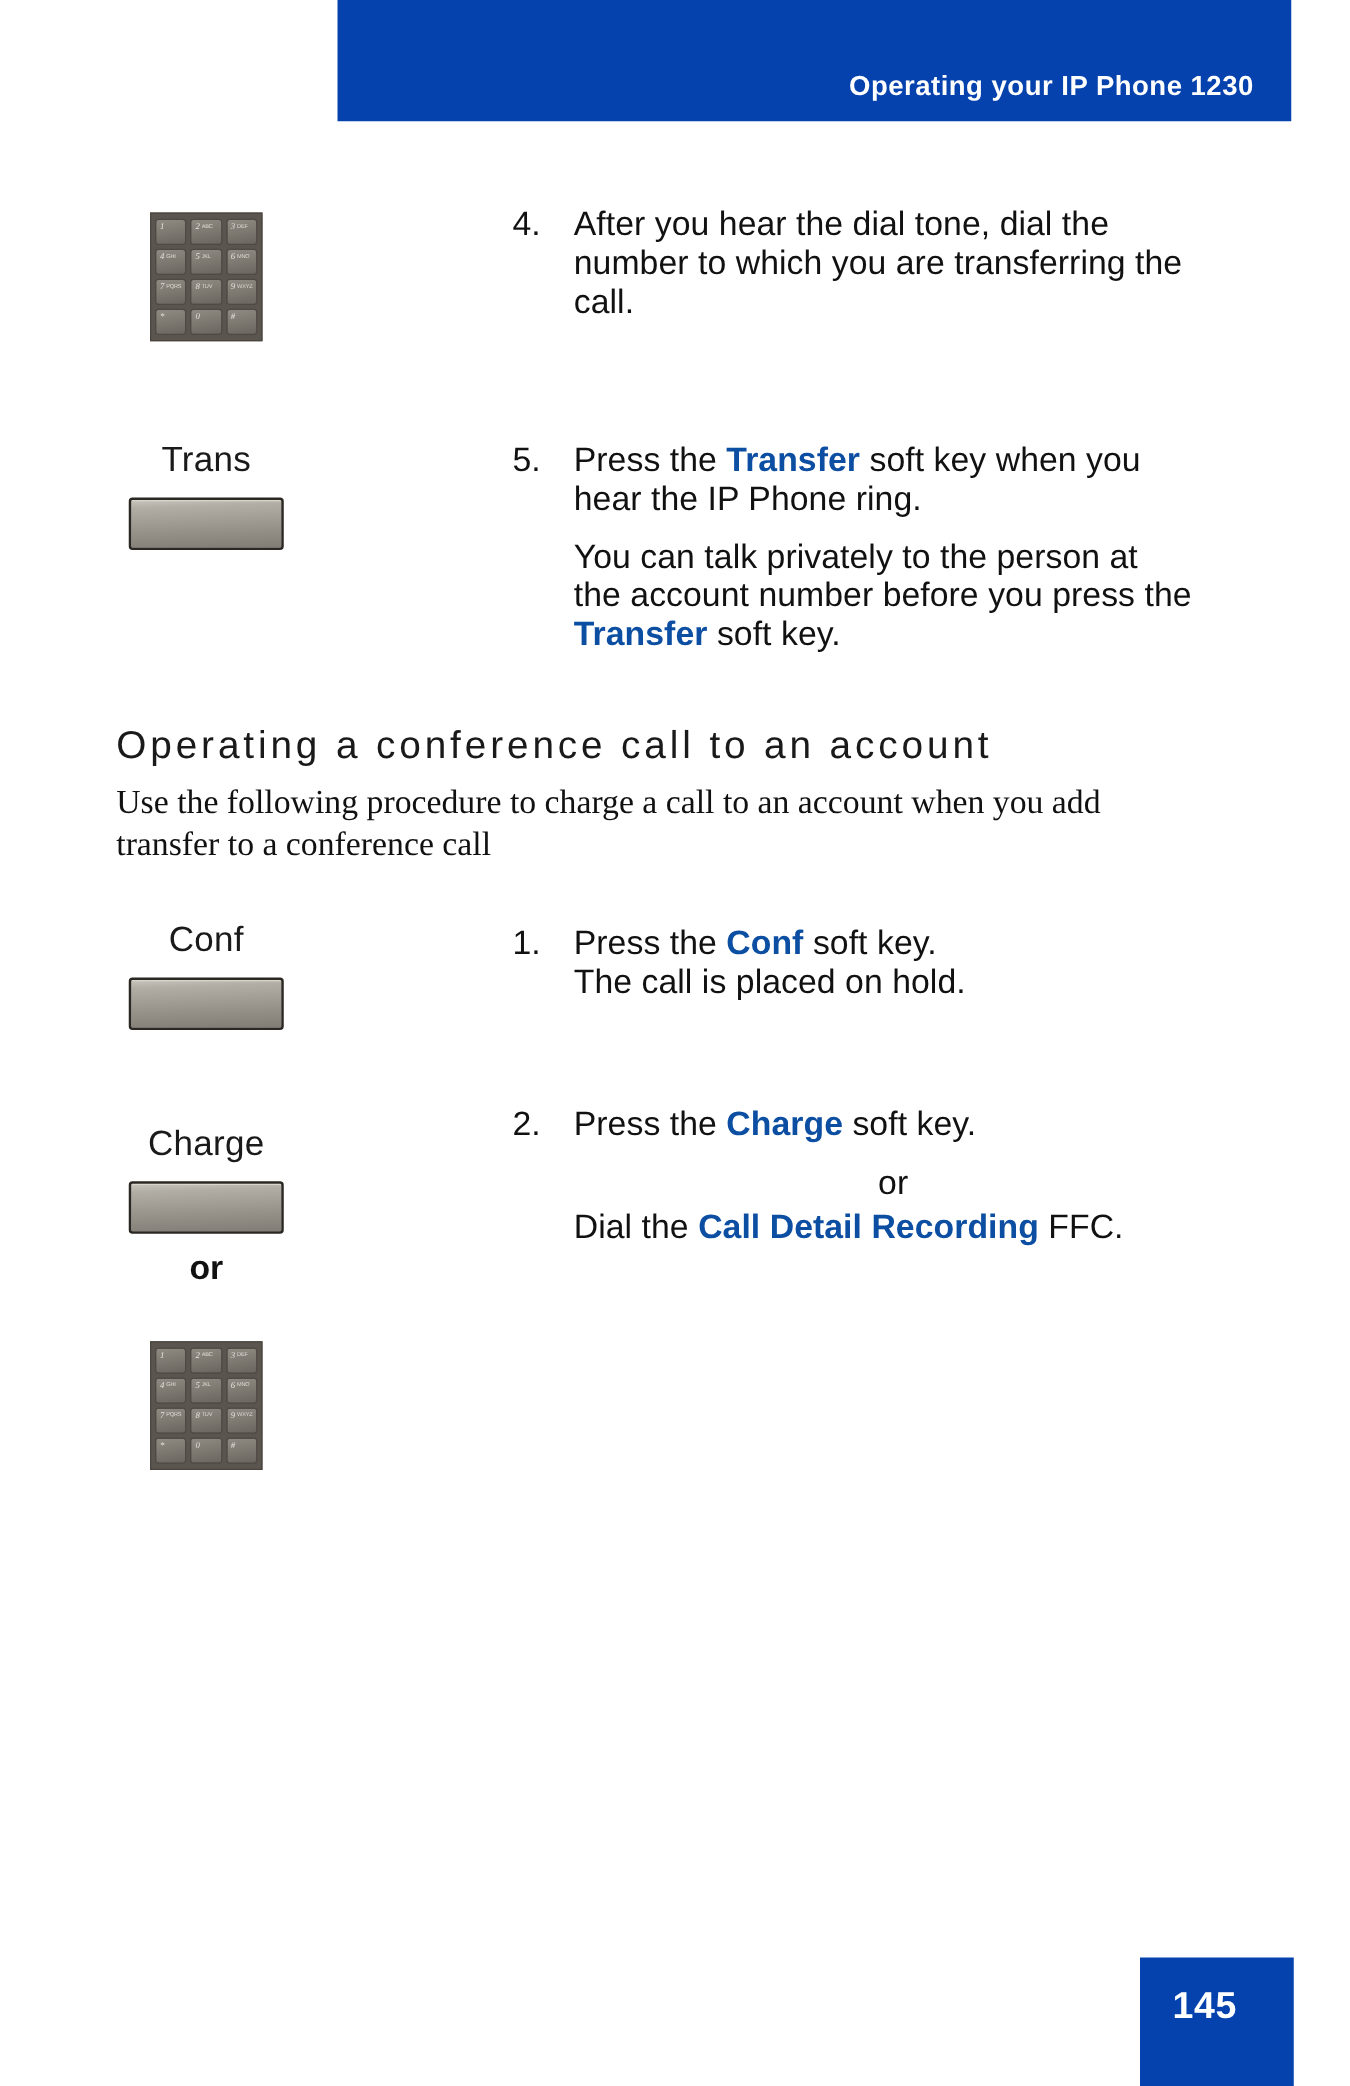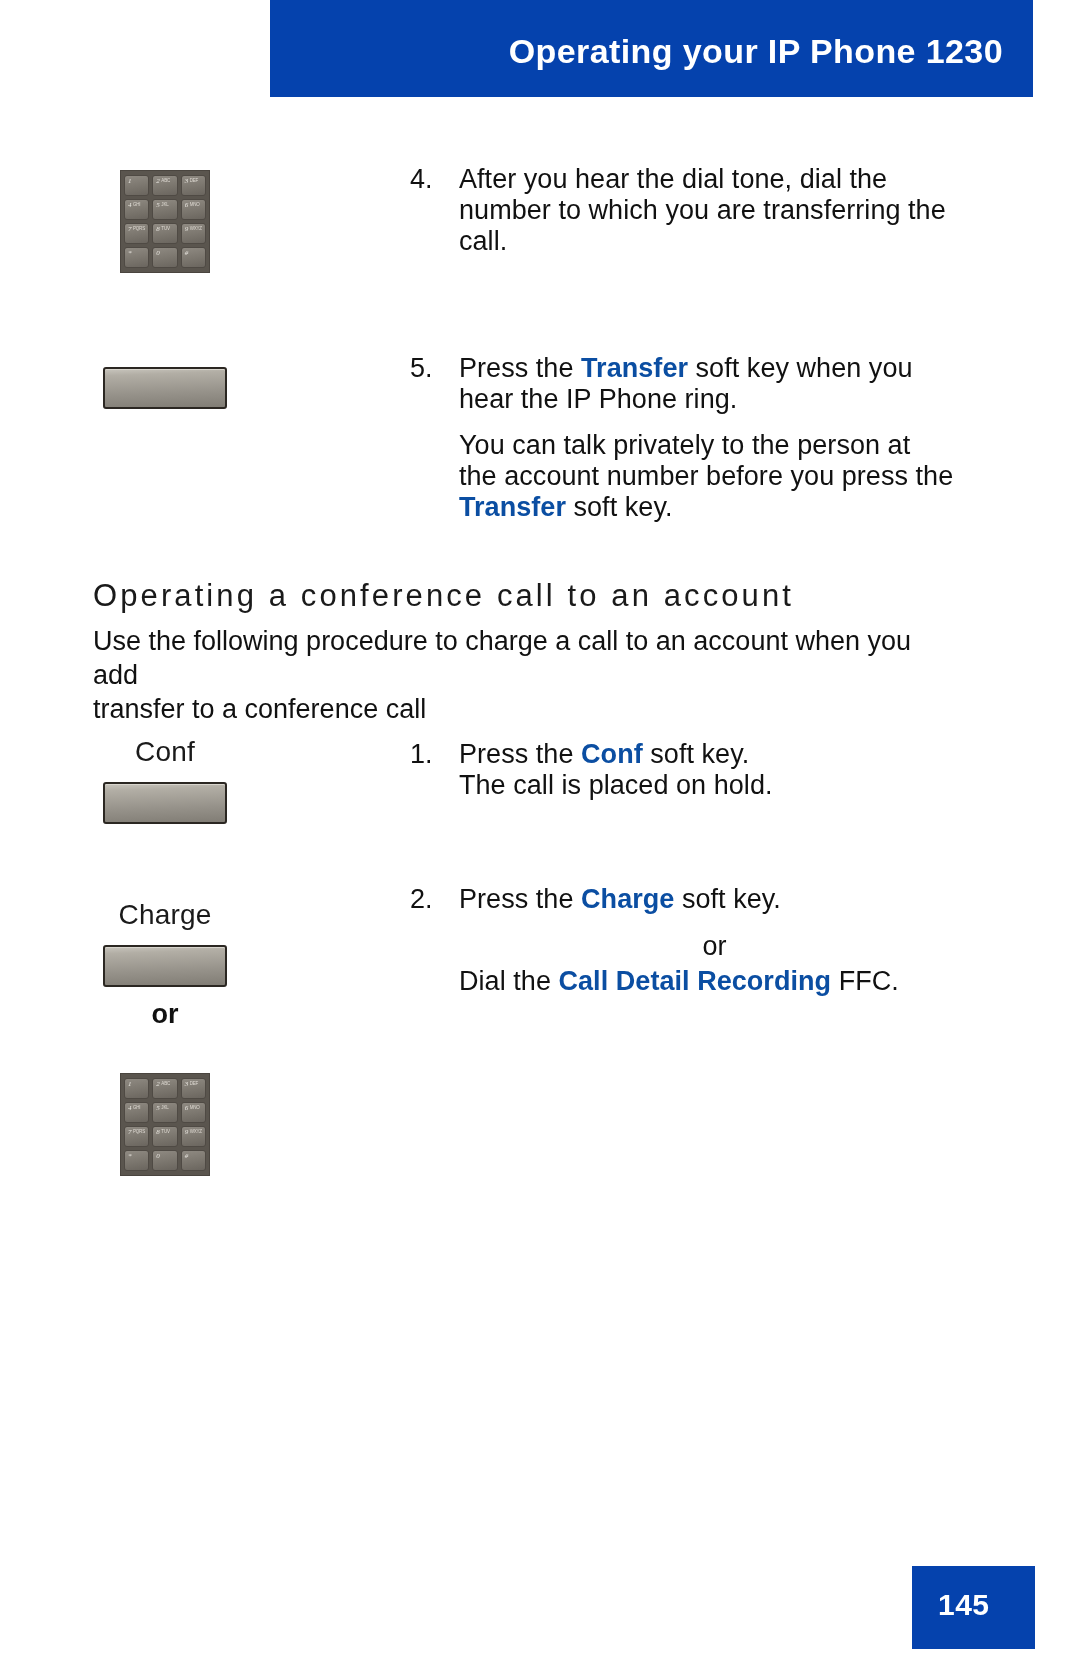--- a/index.html
+++ b/index.html
@@ -21,23 +21,23 @@
     position: absolute;
     left: 270px;
     top: 0;
     width: 763px;
     height: 97px;
     background: #0542ad;
   }
   .header-title {
     position: absolute;
     right: 30px;
-    bottom: 26px;
+    bottom: 15px;
     color: #ffffff;
-    font-size: 34px;
+    font-size: 22px;
     font-weight: bold;
     letter-spacing: 0.4px;
     white-space: nowrap;
   }
 
   
   .page {
     position: absolute;
     left: 0;
     top: 0;
@@ -164,29 +164,30 @@
     white-space: nowrap;
   }
   .section-para {
     position: absolute;
     left: 93px;
     top: 624px;
     width: 860px;
     font-size: 27px;
     line-height: 34px;
     color: #111111;
+    font-family: Liberation Serif, serif;
   }
 
   
   .page-number-box {
     position: absolute;
     left: 912px;
     top: 1566px;
     width: 123px;
-    height: 83px;
+    height: 103px;
     background: #0542ad;
   }
   .page-number {
     position: absolute;
     left: 26px;
     top: 22px;
     color: #ffffff;
     font-size: 30px;
     font-weight: bold;
     letter-spacing: 0.5px;
@@ -254,20 +255,21 @@
   <div class="text-col" style="top:164px;">
     <div class="num">4.</div>
     <div class="body-text indent">
       <span>After you hear the dial tone, dial the</span><br>
       <span>number to which you are transferring the</span><br>
       <span>call.</span>
     </div>
   </div>
 
   <div class="art-col" style="top:353px;">
+    <div class="softkey-label">Trans</div>
     <div class="softkey-btn"></div>
   </div>
 
   <div class="text-col" style="top:353px;">
     <div class="num">5.</div>
     <div class="body-text indent">
       <span>Press the </span><b class="kw">Transfer</b><span> soft key when you</span><br>
       <span>hear the IP Phone ring.</span>
     </div>
     <div class="body-text indent" style="margin-top:15px;">

